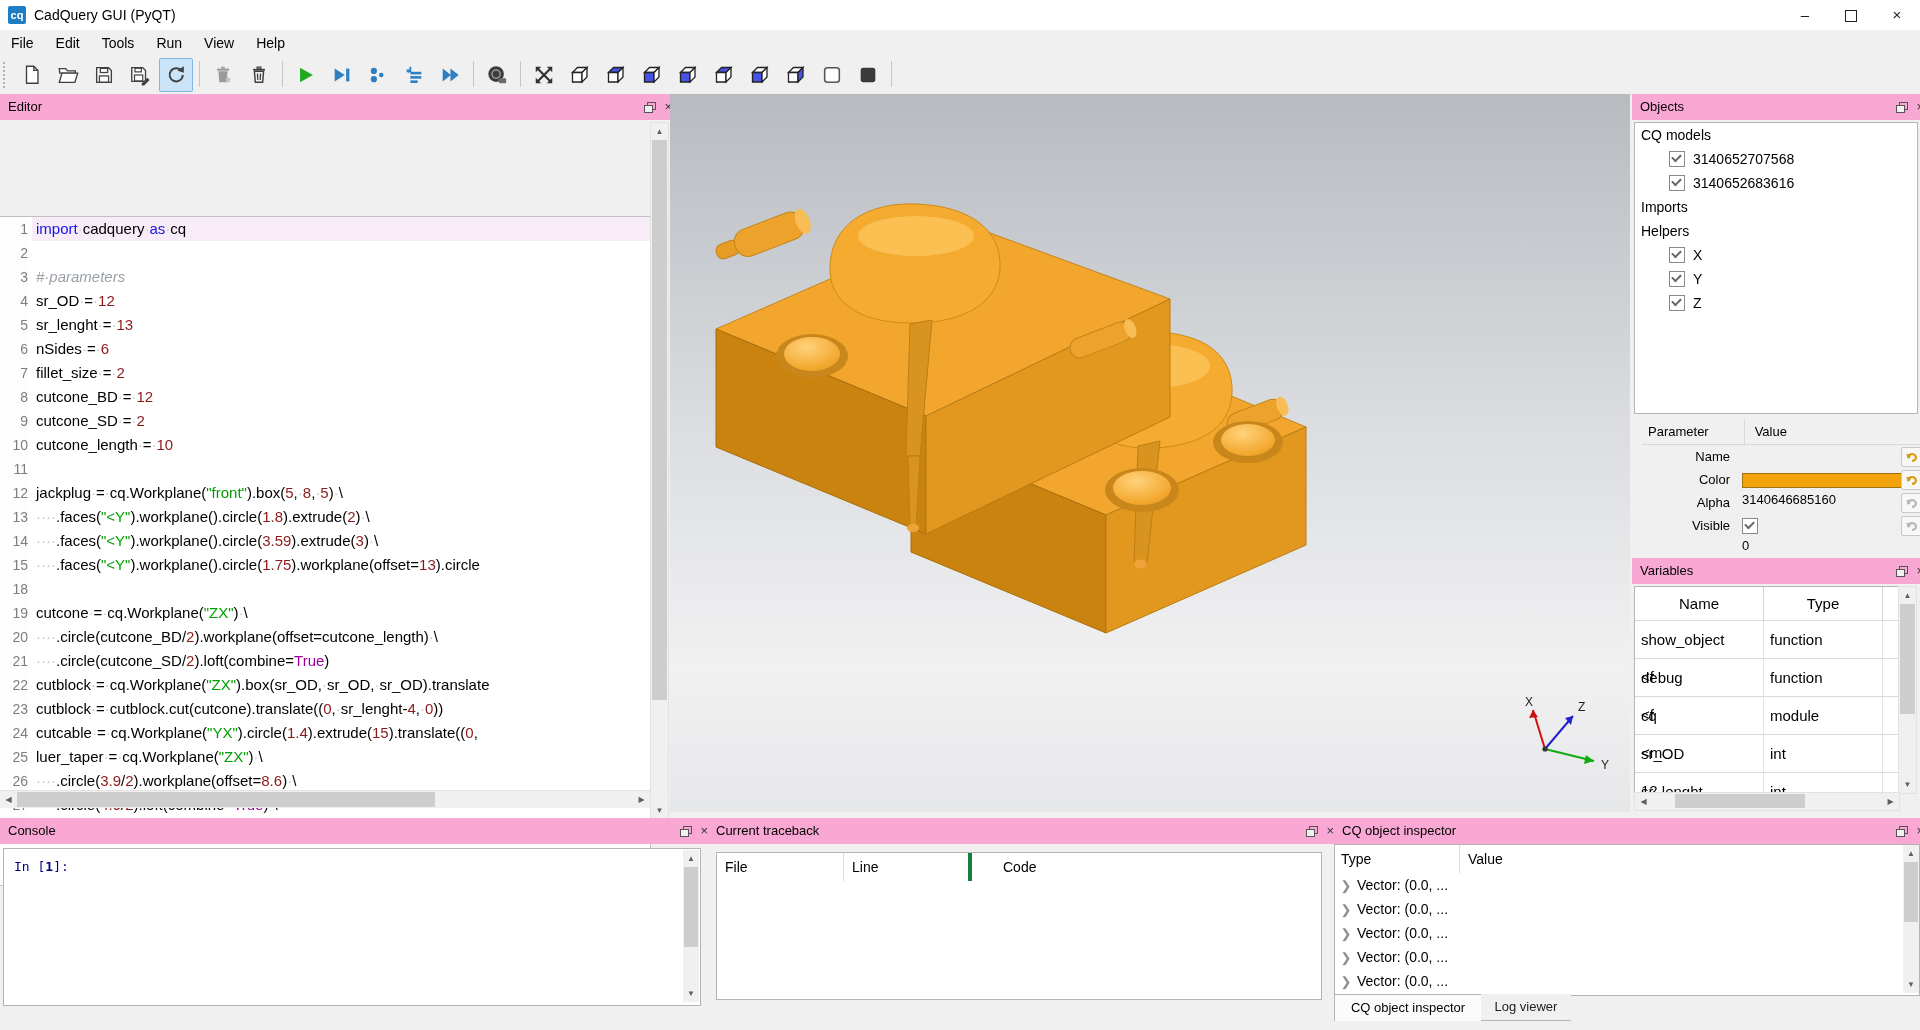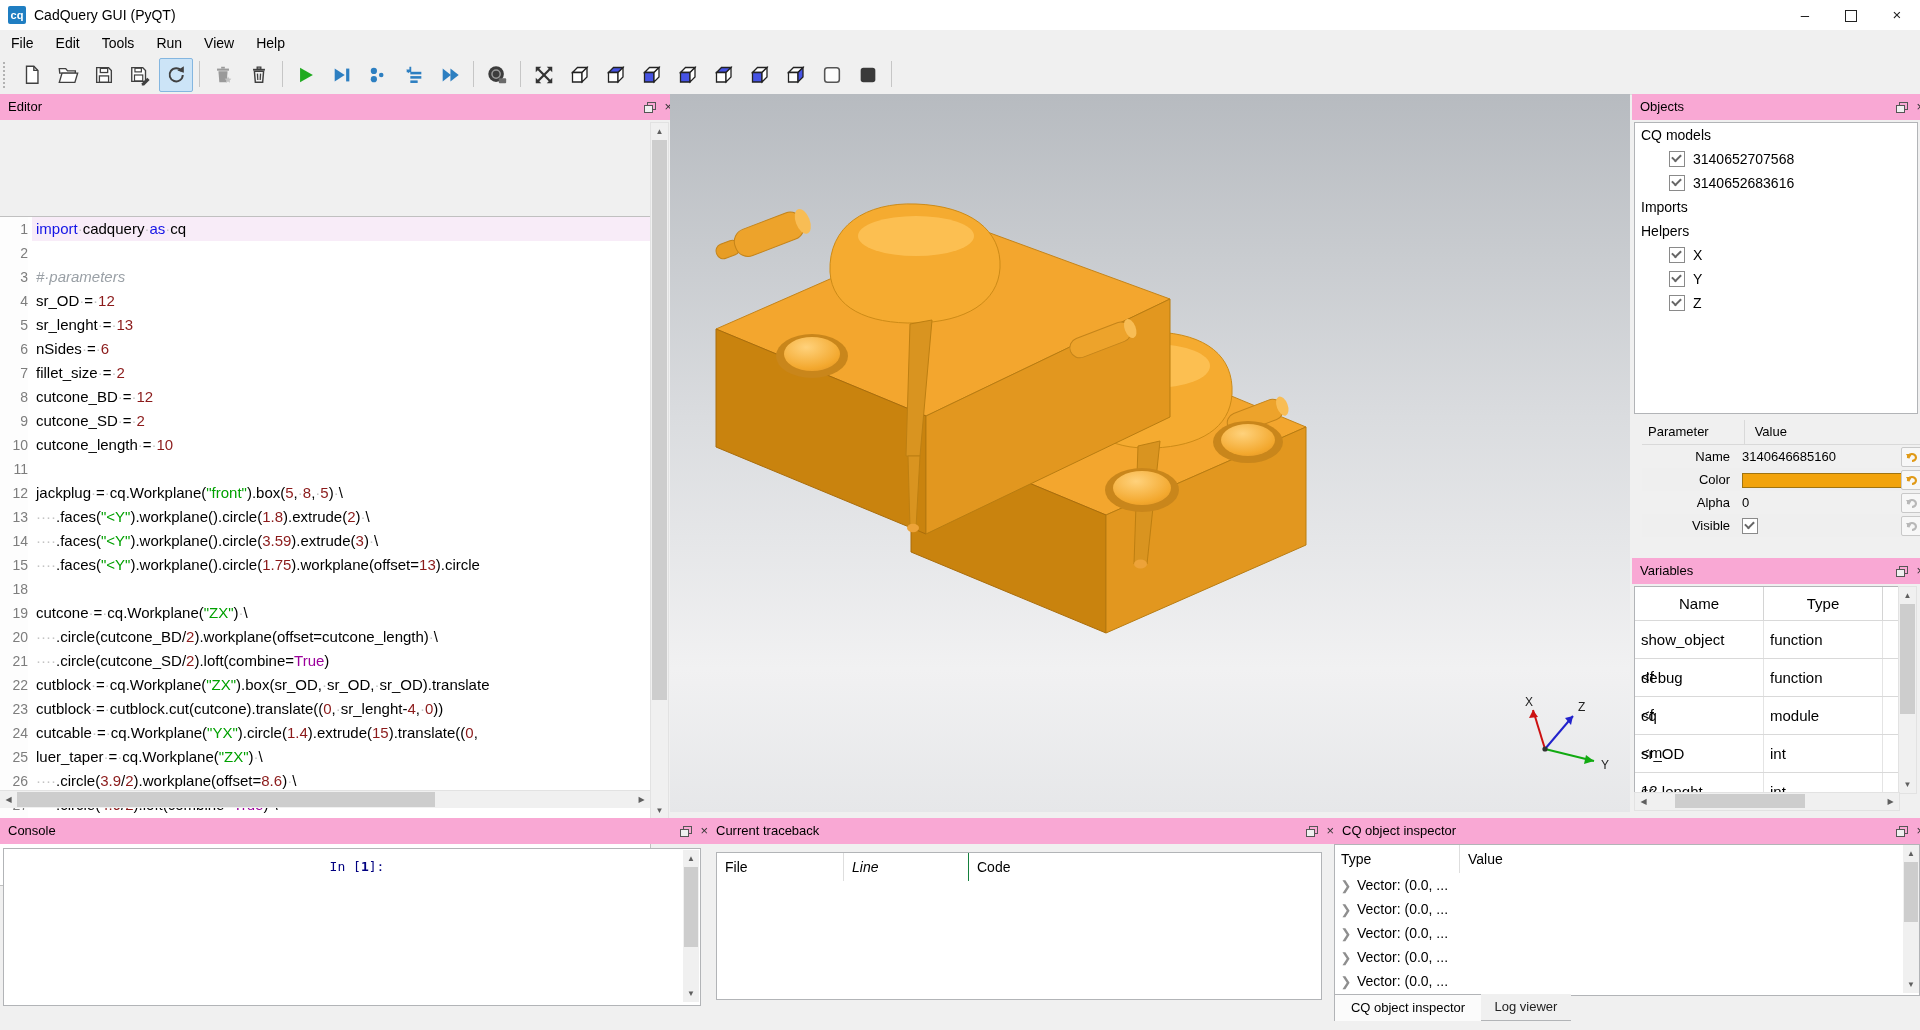--- a/index.html
+++ b/index.html
@@ -47,21 +47,21 @@
   
   .tree-root{font-size:14px;line-height:24px;padding-left:6px;}
   .tree-item{position:relative;height:24px;line-height:24px;font-size:14px;padding-left:58px;}
   .cbx{position:absolute;width:14px;height:14px;border:1px solid #8a8a8a;background:#fff;top:4px;left:34px;}
   .cbx:after{content:"";position:absolute;left:2px;top:2px;width:7px;height:4px;
     border-left:2px solid #666;border-bottom:2px solid #666;transform:rotate(-45deg);}
   .props-header{font-size:13px;height:24px;line-height:24px;border-bottom:1px solid #d9d9d9;}
   .props-row{position:relative;height:23px;line-height:23px;font-size:13px;}
   .props-row:nth-child(odd){background:#efefef;}
   .props-label{position:absolute;left:0;width:88px;text-align:right;}
-  .props-value{position:absolute;left:100px;}
+  .props-value{position:absolute;left:100px;margin-top:43px;}
   .undo-btn{position:absolute;right:2px;top:2px;width:19px;height:18px;border:1px solid #c8c8c8;
     background:#f7f7f7;border-radius:2px;display:flex;align-items:center;justify-content:center;}
   .vars-table{font-size:15px;}
   .vars-hcell{display:inline-block;text-align:center;border-right:1px solid #d4d4d4;height:33px;line-height:33px;}
   .vars-row{border-top:1px solid #d9d9d9;height:37px;line-height:37px;}
   .vars-cell{display:inline-block;padding-left:6px;border-right:1px solid #e4e4e4;height:37px;vertical-align:top;}
   
   .tbl-head{font-size:14px;height:28px;line-height:28px;}
   .insp-row{height:24px;line-height:24px;font-size:14px;}
   .insp-chev{color:#8e8e8e;display:inline-block;width:22px;text-align:center;font-size:13px;}
@@ -479,21 +479,21 @@
       <span>Console</span>
       <span class="dock-btns">
         <svg width="12" height="11">
             <rect x="3.5" y="0.5" width="8" height="7" fill="none" stroke="#555"></rect>
             <rect x="0.5" y="3.5" width="8" height="7" fill="#f0f0f0" stroke="#555"></rect>
           </svg>
         <span class="dock-x">×</span>
       </span>
     </div>
     <div class="abs white-box" style="left:3px;top:30px;width:696px;height:156px;">
-      <div class="mono" style="padding:10px 0 0 10px;font-size:13px;color:#000080;text-align:center;"><span>In [</span><b>1</b><span>]:</span></div>
+      <div class="mono" style="padding:10px 0 0 10px;font-size:13px;color:#000080;"><span>In [</span><b>1</b><span>]:</span></div>
       <div class="abs sb" style="right:1px;top:1px;width:16px;height:152px;">
         <div class="sb-arrow" style="top:0;width:16px;">▲</div>
         <div class="sb-thumb" style="left:1px;top:17px;width:14px;height:80px;"></div>
         <div class="sb-arrow" style="bottom:0;width:16px;">▼</div>
       </div>
     </div>
   </div>
 
   <div class="abs" style="left:708px;top:818px;width:622px;height:192px;">
     <div class="dock-title abs" style="left:0;top:0;width:622px;height:26px;">
@@ -501,21 +501,21 @@
       <span class="dock-btns">
         <svg width="12" height="11">
             <rect x="3.5" y="0.5" width="8" height="7" fill="none" stroke="#555"></rect>
             <rect x="0.5" y="3.5" width="8" height="7" fill="#f0f0f0" stroke="#555"></rect>
           </svg>
         <span class="dock-x">×</span>
       </span>
     </div>
     <div class="abs white-box" style="left:8px;top:34px;width:604px;height:146px;">
       <div class="tbl-head">
-        <span style="display:inline-block;width:118px;padding-left:8px;border-right:1px solid #dedede;">File</span><span style="display:inline-block;width:116px;padding-left:8px;border-right:1px solid #15803d;font-style:italic;">Line</span><span style="display:inline-block;padding-left:8px;">Code</span>
+        <span style="display:inline-block;width:118px;padding-left:8px;border-right:1px solid #dedede;">File</span><span style="display:inline-block;width:116px;padding-left:8px;border-right:4px solid #15803d;">Line</span><span style="display:inline-block;padding-left:8px;margin-left:23px;">Code</span>
       </div>
     </div>
   </div>
 
   <div class="abs" style="left:1334px;top:818px;width:586px;height:212px;">
     <div class="dock-title abs" style="left:0;top:0;width:586px;height:26px;">
       <span>CQ object inspector</span>
       <span class="dock-btns">
         <svg width="12" height="11">
             <rect x="3.5" y="0.5" width="8" height="7" fill="none" stroke="#555"></rect>

